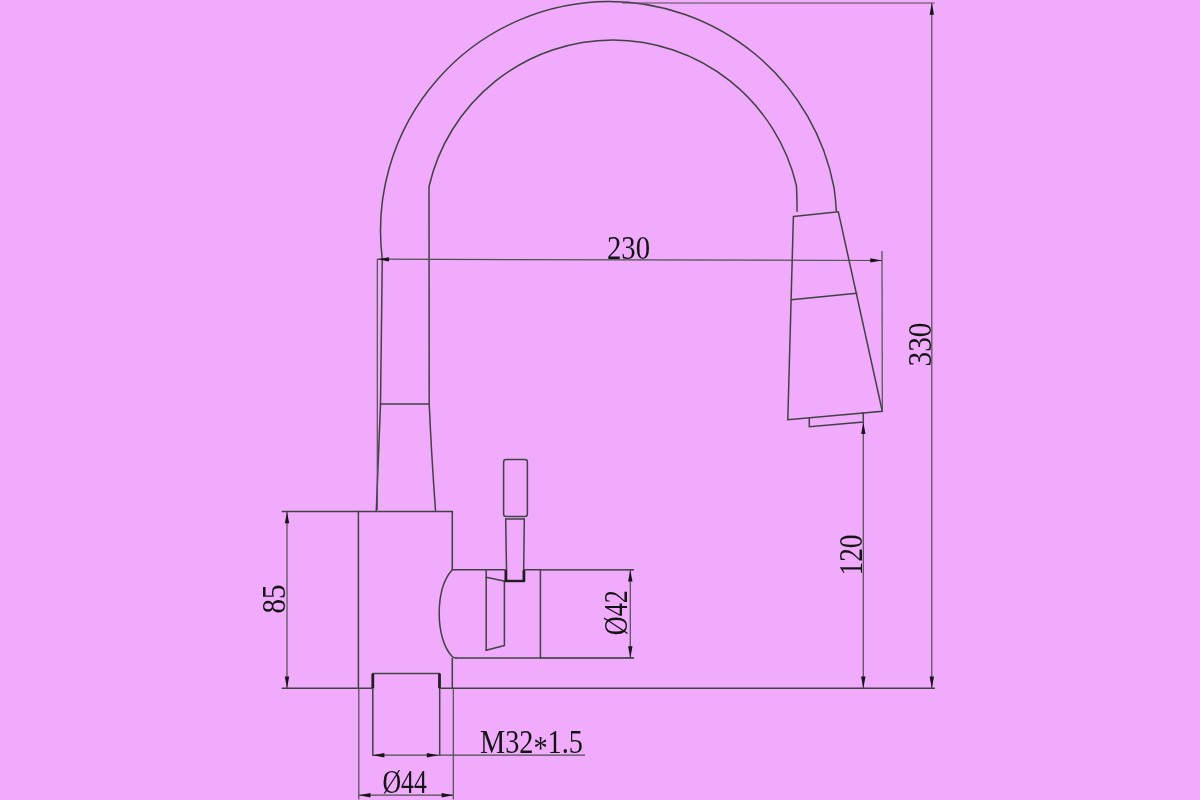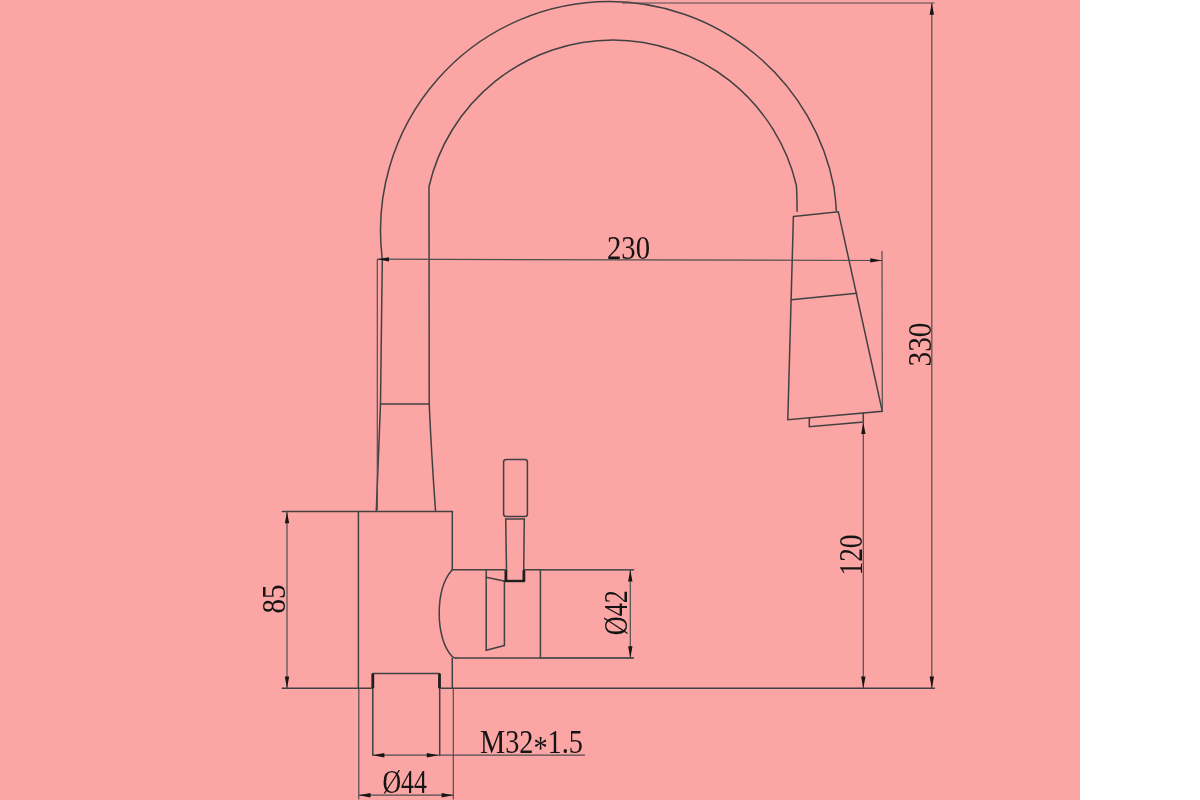--- a/index.html
+++ b/index.html
@@ -1,16 +1,16 @@
 <!DOCTYPE html>
 <html><head>
 <meta charset="utf-8">
 <style>
   html,body{margin:0;padding:0;background:#ffffff;}
-  .page{width:1080px;height:800px;position:relative;background:#fca5a5;overflow:hidden;}
+  .page{width:1200px;height:800px;position:relative;background:#f0abfc;overflow:hidden;}
   svg{position:absolute;left:0;top:0;}
   text{font-family:"Liberation Serif", serif;fill:#141414;}
 </style>
 </head>
 <body>
 <div class="page">
 <svg width="1200" height="800" viewBox="0 0 1200 800">
   <g fill="none" stroke="#414141" stroke-width="1.5" stroke-linecap="round">
 
     <path d="M 376.3 510.5 Q 378.8 452 380.5 404 L 382.3 259 A 229 229 0 0 1 609 1.5 A 229 229 0 0 1 834.0 187.5 Q 835.8 200 836.3 210.8"></path>

